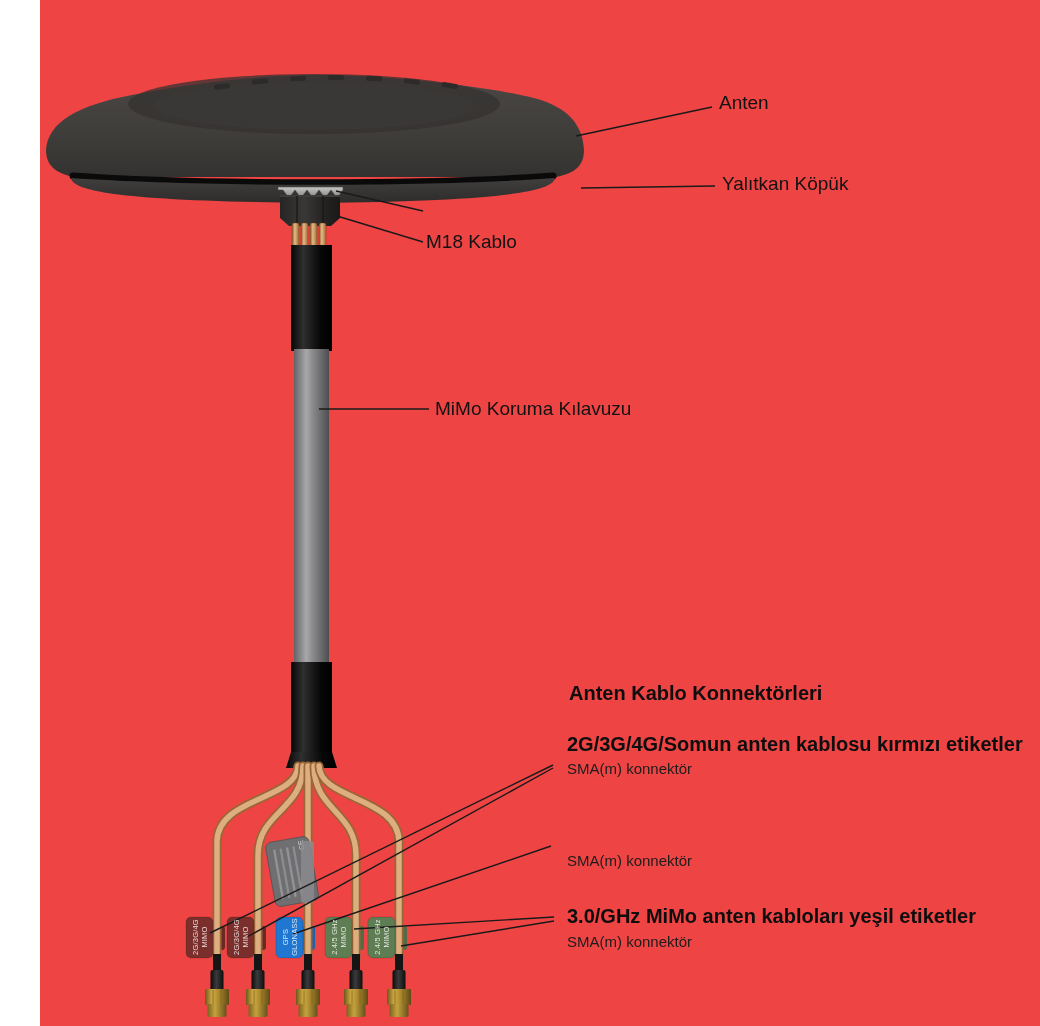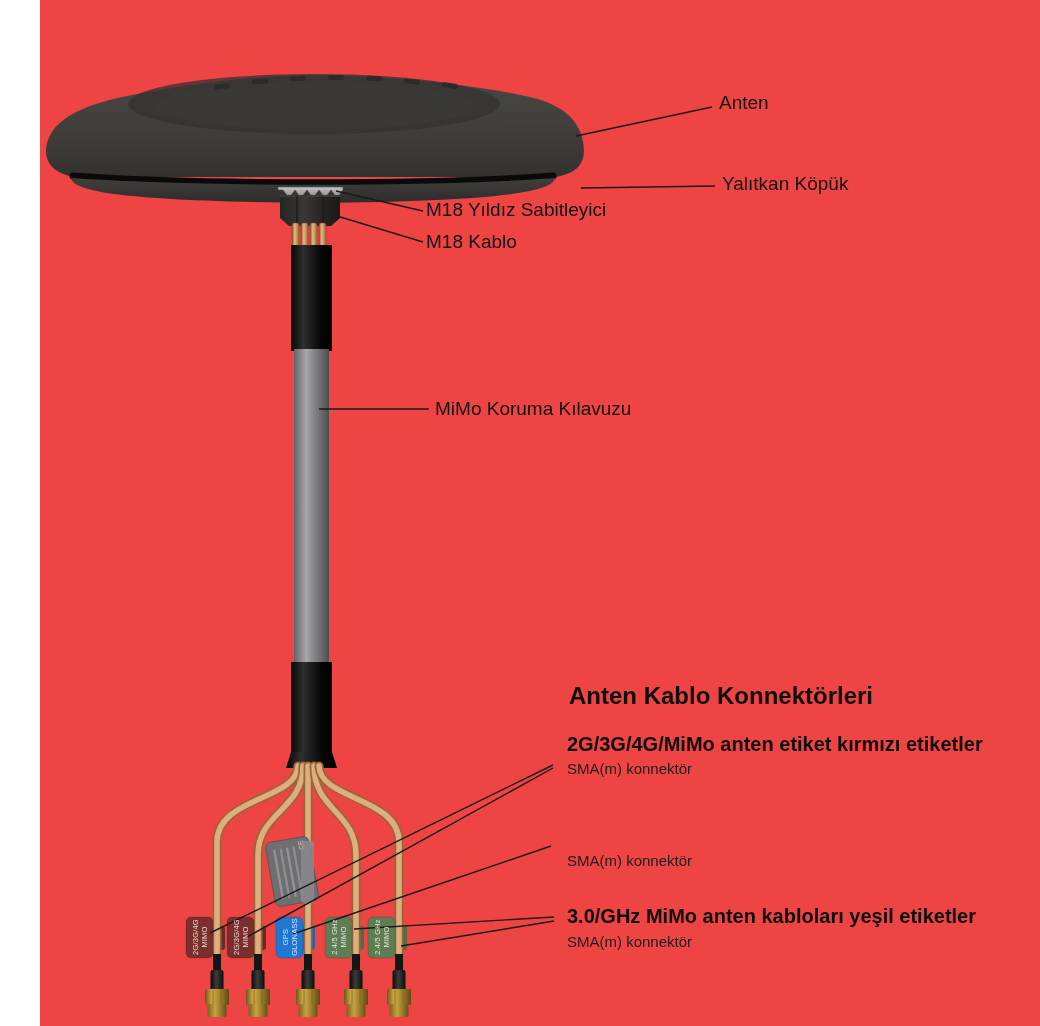--- a/index.html
+++ b/index.html
@@ -12,21 +12,21 @@
     margin-left:40px;
   }
   #art{position:absolute;left:0;top:0;}
   .callout{
     position:absolute;
     font-size:19px;color:#121212;
     white-space:nowrap;line-height:24px;
   }
   .heading{
     position:absolute;
-    font-size:24px;font-weight:700;color:#0e0e0e;
+    font-size:20px;font-weight:700;color:#0e0e0e;
     white-space:nowrap;
   }
   .group-title{
     position:absolute;
     font-size:20px;font-weight:700;color:#0e0e0e;
     white-space:nowrap;
   }
   .group-sub{
     position:absolute;
     font-size:15px;color:#1c1c1c;
@@ -257,27 +257,26 @@
       <line x1="170" y1="933" x2="513" y2="765"></line>
       <line x1="207" y1="937" x2="513" y2="768"></line>
       <line x1="253" y1="934" x2="511" y2="846"></line>
       <line x1="314" y1="929" x2="514" y2="917"></line>
       <line x1="361" y1="946" x2="514" y2="921"></line>
     </g>
   </svg>
 
   <div class="callout" style="left:679px;top:91px">Anten</div>
   <div class="callout" style="left:682px;top:172px">Yalıtkan Köpük</div>
-  <div class="callout" style="left:386px;top:198px">M18 Yıldız Sabitleyici</div>
   <div class="callout" style="left:386px;top:230px">M18 Kablo</div>
   <div class="callout" style="left:395px;top:397px">MiMo Koruma Kılavuzu</div>
 
   <div class="heading" style="left:529px;top:682px">Anten Kablo Konnektörleri</div>
 
-  <div class="group-title" style="left:527px;top:733px">2G/3G/4G/MiMo anten etiket kırmızı etiketler</div>
+  <div class="group-title" style="left:527px;top:733px">2G/3G/4G/Somun anten kablosu kırmızı etiketler</div>
   <div class="group-sub" style="left:527px;top:760px">SMA(m) konnektör</div>
 
   <div class="group-sub" style="left:527px;top:852px">SMA(m) konnektör</div>
 
   <div class="group-title" style="left:527px;top:905px">3.0/GHz MiMo anten kabloları yeşil etiketler</div>
   <div class="group-sub" style="left:527px;top:933px">SMA(m) konnektör</div>
 
   <div class="tag-text" style="left:160px;top:937px">
     <span>2G/3G/4G</span>
     <span>MIMO</span>

